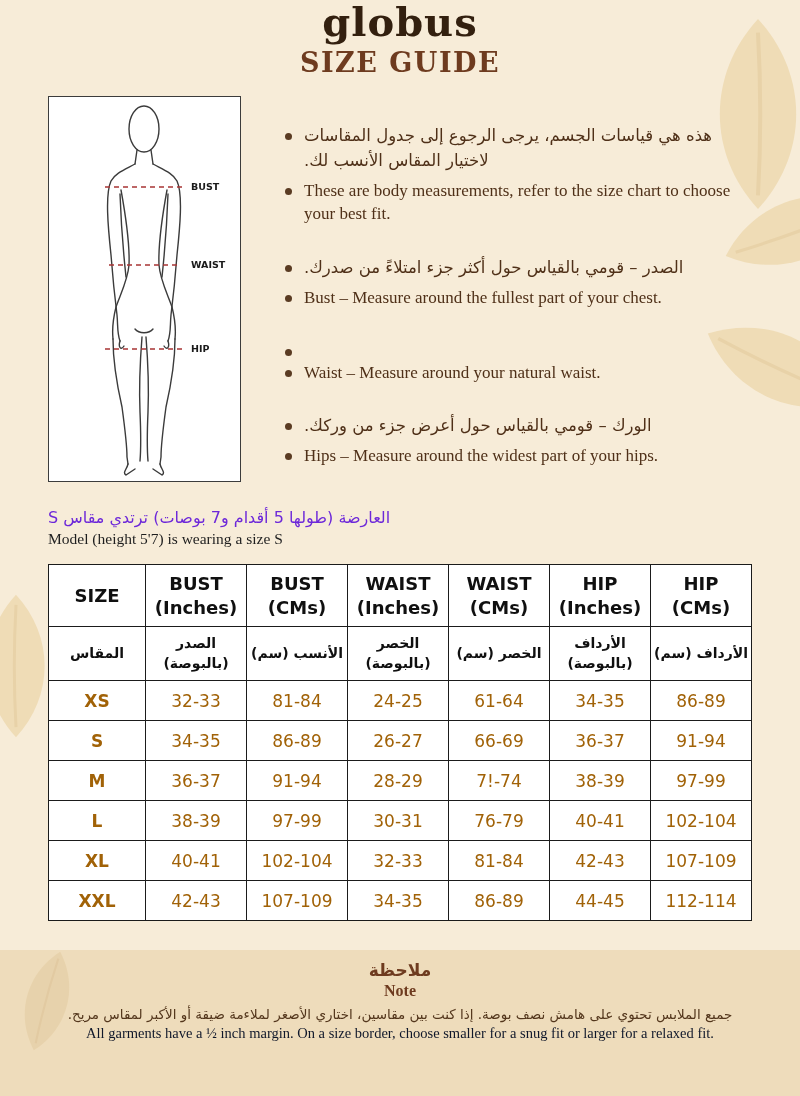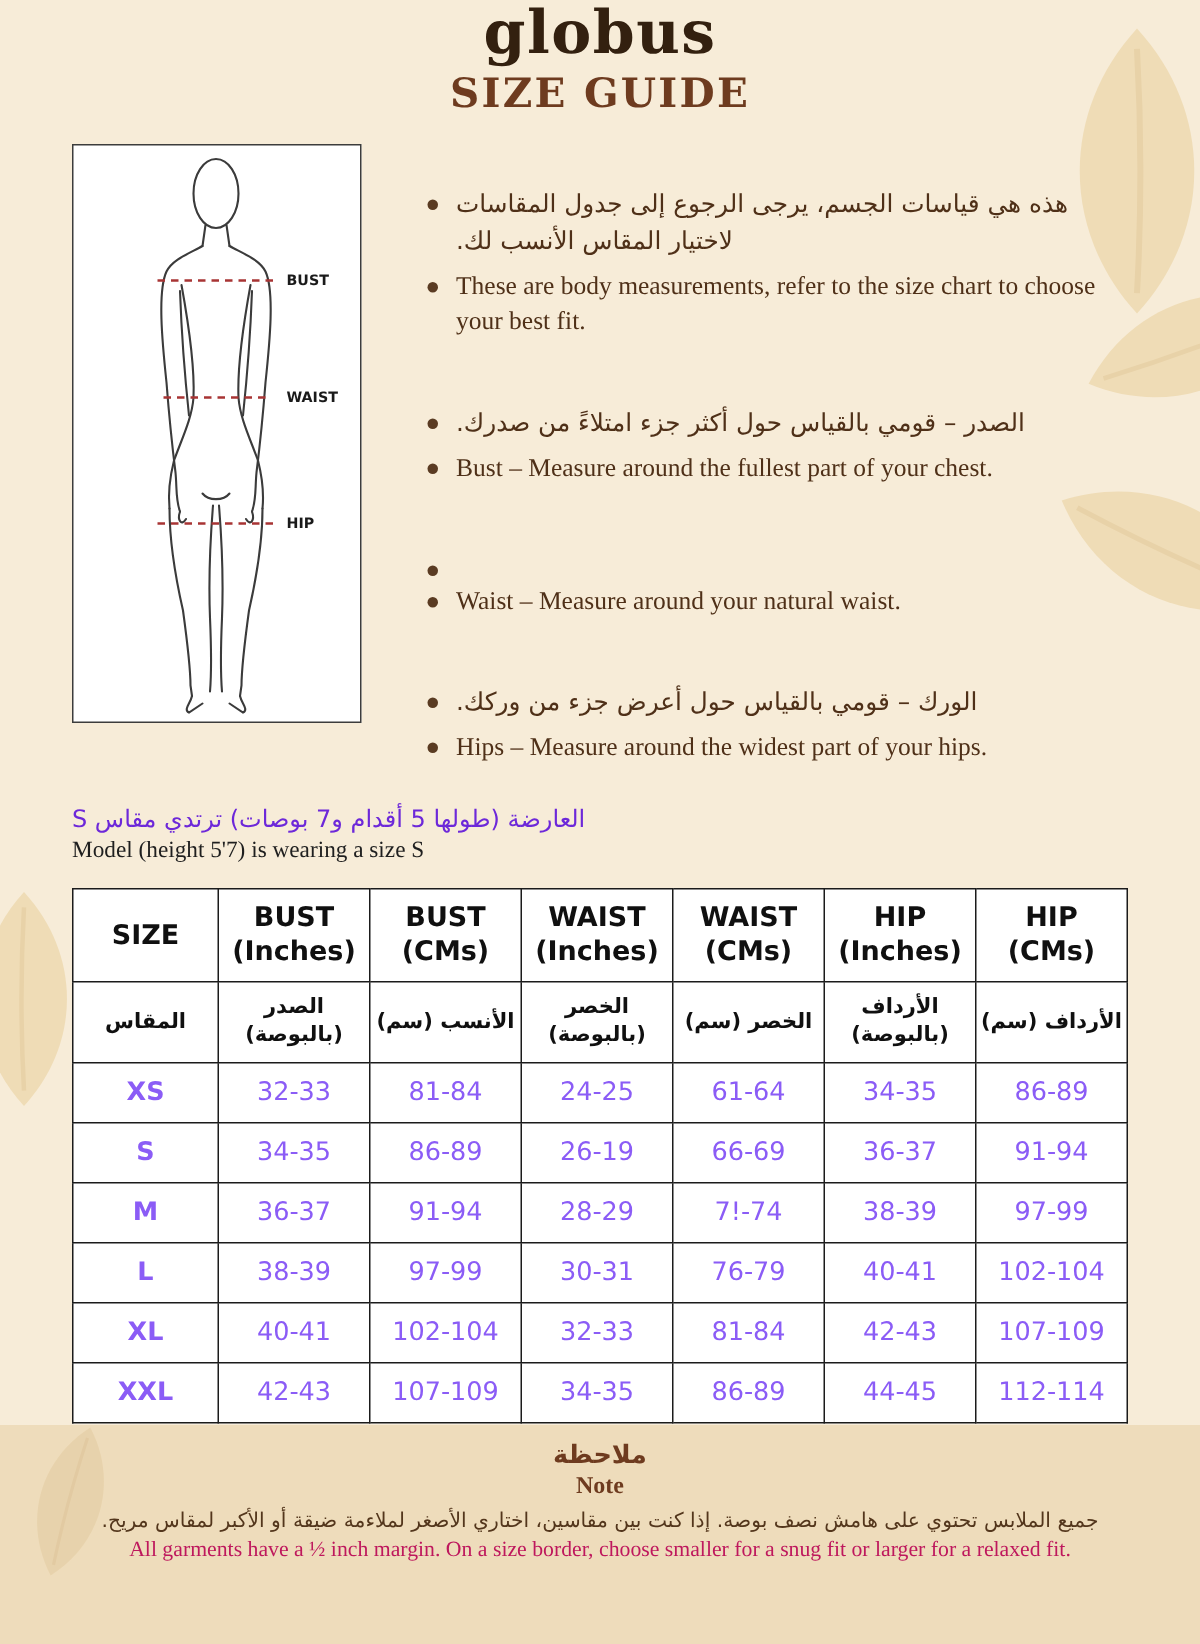--- a/index.html
+++ b/index.html
@@ -18,45 +18,45 @@
   .content { position:relative; z-index:1; }
 
   .header { text-align:center; }
   .logo { font-family:"DejaVu Serif",serif; font-weight:bold; font-size:40px; line-height:1.1; color:#33200f; letter-spacing:1px; }
   .title { font-family:"DejaVu Serif",serif; font-weight:bold; font-size:27px; color:#6e3b1f; letter-spacing:1.5px; margin-top:3px; }
 
   .main-row { display:flex; margin-top:18px; padding:0 44px 0 48px; }
   .figure-box { flex:none; width:193px; height:386px; background:#ffffff; border:1px solid #3c3c3c; }
   .fig-label { font-family:"DejaVu Sans",sans-serif; font-size:9.5px; font-weight:bold; fill:#1a1a1a; }
 
-  .bullets { flex:1; margin-left:44px; padding-top:28px; display:flex; flex-direction:column; gap:44px; }
+  .bullets { flex:1; margin-left:44px; padding-top:28px; display:flex; flex-direction:column; gap:30px; }
   .group { display:flex; flex-direction:column; gap:5px; }
   .bullet-line { display:flex; align-items:flex-start; }
   .dot { flex:none; width:7px; height:7px; border-radius:50%; background:#5a3b22; margin:9px 12px 0 0; }
   .ar { direction:rtl; text-align:left; font-size:16.5px; color:#4f3018; line-height:1.5; font-family:"DejaVu Sans",sans-serif; }
   .en { font-family:"Liberation Serif","DejaVu Serif",serif; font-size:17px; color:#4f3018; line-height:1.4; }
 
   .model-note { margin:26px 0 0 48px; }
   .model-ar { direction:rtl; text-align:left; font-size:16px; color:#6d28d9; font-family:"DejaVu Sans",sans-serif; }
   .model-en { font-family:"Liberation Serif","DejaVu Serif",serif; font-size:15.5px; color:#1f1f1f; margin-top:3px; }
 
   .size-table { border-collapse:collapse; margin:16px auto 0; background:#ffffff; }
   .size-table th, .size-table td { border:1px solid #1b1b1b; text-align:center; vertical-align:middle; padding:2px 3px; }
   .size-table thead tr.row-en th { height:62px; }
   .size-table thead tr.row-ar th { height:54px; }
   .hl { display:block; font-size:18px; font-weight:bold; color:#101010; line-height:1.3; font-family:"DejaVu Sans",sans-serif; }
   .ar-h { direction:rtl; font-size:14px; font-weight:bold; color:#101010; line-height:1.4; }
-  .size-table td { height:40px; font-size:17px; color:#8b5cf6; }
+  .size-table td { height:40px; font-size:17px; color:#a16207; }
   .size-table td.size-col { font-weight:bold; }
 
   .note-band { position:absolute; left:0; right:0; bottom:0; height:146px; background:#eedcbb; text-align:center; padding-top:10px; z-index:1; }
   .note-title-ar { direction:rtl; font-weight:bold; font-size:17px; color:#6e3b1f; }
   .note-title-en { font-family:"Liberation Serif",serif; font-weight:bold; font-size:16px; color:#6e3b1f; margin-top:2px; }
   .note-body-ar { direction:rtl; font-size:13.5px; color:#53361c; margin-top:6px; }
-  .note-body-en { font-family:"Liberation Serif",serif; font-size:14.5px; color:#be185d; margin-top:3px; }
+  .note-body-en { font-family:"Liberation Serif",serif; font-size:14.5px; color:#0f172a; margin-top:3px; }
 </style>
 </head>
 <body>
 
 <div class="page">
 
   <svg class="leaf leaf-tr1" viewBox="0 0 100 100">
       <path d="M8,92 C10,45 45,10 92,8 C90,55 55,90 8,92 Z" fill="#efdcb6"></path>
       <path d="M14,86 Q52,52 86,14" stroke="#e8d2a8" stroke-width="2.5" fill="none"></path>
     </svg>
@@ -221,21 +221,21 @@
             <td>81-84</td>
             <td>24-25</td>
             <td>61-64</td>
             <td>34-35</td>
             <td>86-89</td>
           </tr>
           <tr>
             <td class="size-col">S</td>
             <td>34-35</td>
             <td>86-89</td>
-            <td>26-19</td>
+            <td>26-27</td>
             <td>66-69</td>
             <td>36-37</td>
             <td>91-94</td>
           </tr>
           <tr>
             <td class="size-col">M</td>
             <td>36-37</td>
             <td>91-94</td>
             <td>28-29</td>
             <td>7!-74</td>

